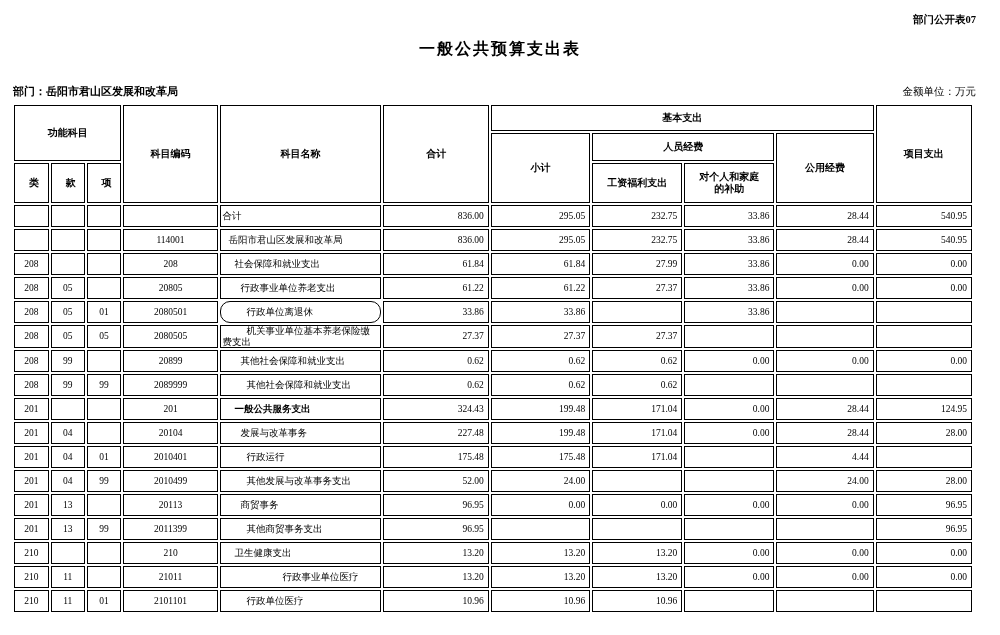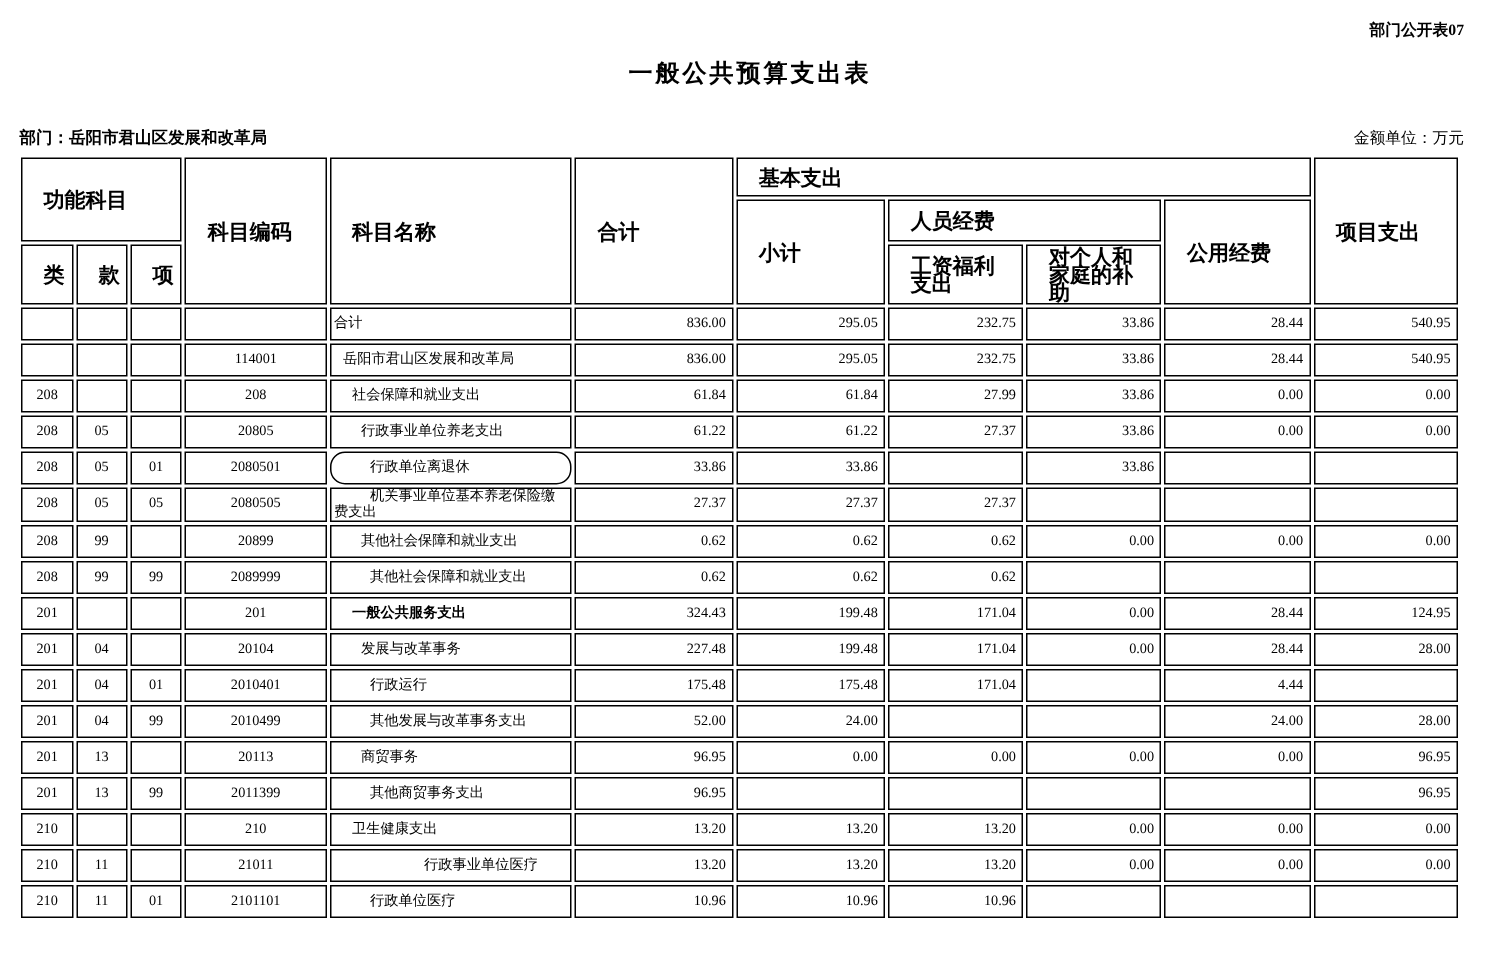--- a/index.html
+++ b/index.html
@@ -37,22 +37,22 @@
     background:#fff;
   }
   table.budget th, table.budget td {
     border:1px solid #000;
     overflow:hidden;
     vertical-align:middle;
     background:#fff;
   }
   table.budget th {
     font-family:"Liberation Sans","DejaVu Sans",sans-serif;
-    font-weight:bold; font-size:14px;
-    text-align:left; padding:1px 14px; line-height:12px;
+    font-weight:bold; font-size:10px;
+    text-align:center; padding:1px 14px; line-height:12px;
   }
   thead tr.h1 th { height:22px; }
   thead tr.h2 th { height:24px; }
   thead tr.h3 th { height:36px; }
   tbody td {
     font-size:9.5px; height:20px; line-height:10.5px;
     padding:0;
   }
   tbody td.c { text-align:center; }
   tbody td.name { text-align:left; padding-left:2px; padding-right:2px; }

